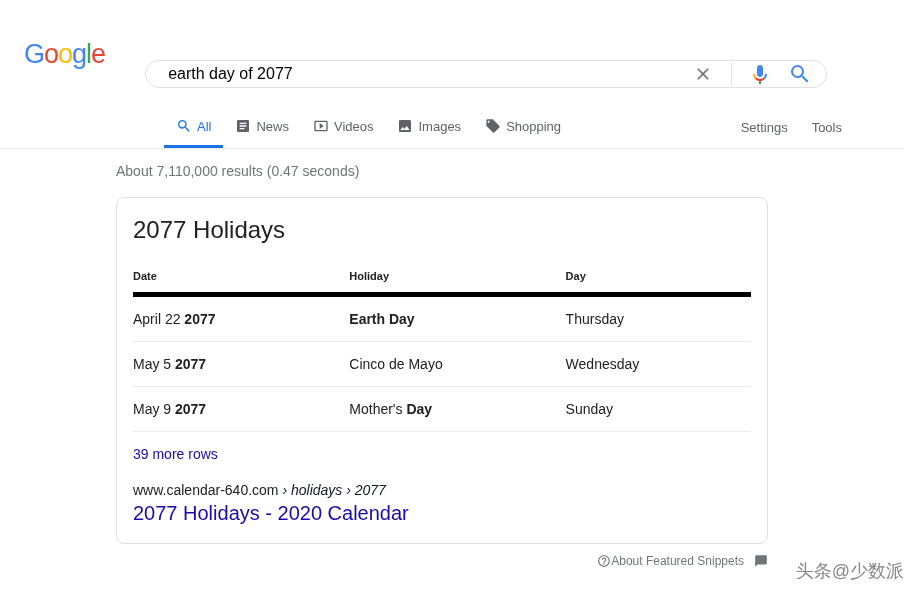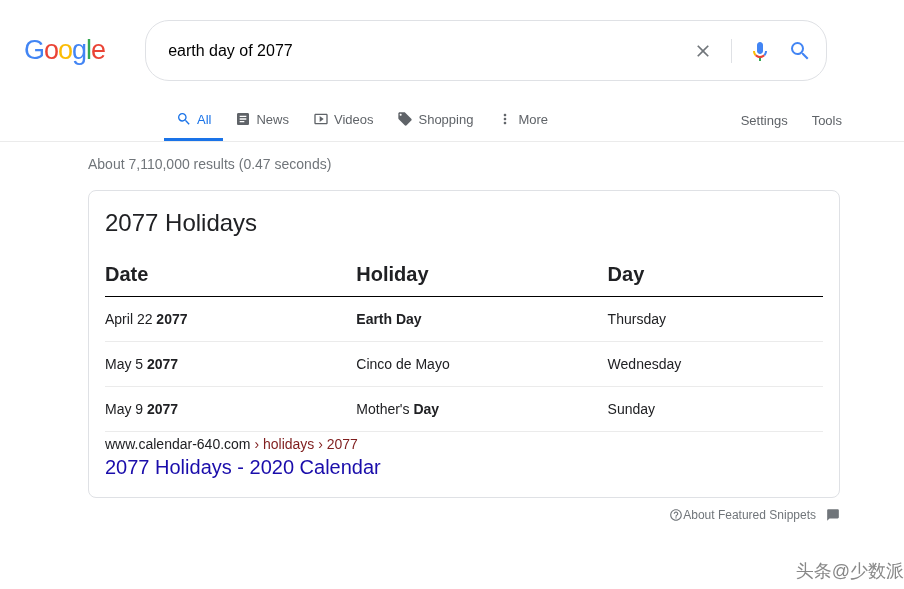--- a/index.html
+++ b/index.html
@@ -1,43 +1,43 @@
 <!DOCTYPE html>
 <html><head>
 <meta charset="utf-8">
 <style>
   * { box-sizing: border-box; }
   body { margin: 0; font-family: arial, sans-serif; color: #202124; background: #fff; }
   .top-bar { display: flex; align-items: center; padding: 20px 24px 0 24px; }
   .logo { font-size: 27px; font-weight: 500; letter-spacing: -1px; margin-right: 40px; }
   .logo span.b { color:#4285f4; } .logo span.r{color:#ea4335;} .logo span.y{color:#fbbc05;} .logo span.g{color:#34a853;}
   .search-wrap { flex: 0 0 682px; }
-  .search-box { display: flex; align-items: center; height: 61px; border: 1px solid #dfe1e5; border-radius: 24px; padding: 0 14px 0 20px; box-shadow: none; }
+  .search-box { display: flex; align-items: center; height: 28px; border: 1px solid #dfe1e5; border-radius: 24px; padding: 0 14px 0 20px; box-shadow: none; margin-top: 40px; }
   .search-input { flex: 1; border: none; font-size: 16px; outline: none; background: transparent; }
   .search-icons { display: flex; align-items: center; gap: 16px; }
   .icon-btn { width: 24px; height: 24px; display: flex; align-items: center; justify-content: center; cursor: pointer; }
   .vdiv { width:1px; height:24px; background:#dfe1e5; }
   .tabs-row { border-bottom: 1px solid #ebebeb; margin-top: 18px; }
   .tabs-inner { margin-left: 164px; display: flex; align-items: center; width: 682px; }
   .tab { display: flex; align-items: center; gap: 5px; font-size: 13px; color: #5f6368; padding: 12px 12px 11px; cursor: pointer; border-bottom: 3px solid transparent; }
   .tab.active { color: #1a73e8; border-bottom-color: #1a73e8; }
   .tab svg { width:16px; height:16px; }
   .tabs-right { margin-left: auto; display: flex; gap: 24px; font-size:13px; color:#5f6368; padding-right: 4px; }
   .tabs-right span { padding: 12px 0 11px; cursor:pointer;}
-  .content { margin-left: 88px; width: 752px; }
+  .content { margin-left: 116px; width: 652px; }
   .stats { color:#70757a; font-size:14px; padding: 14px 0 18px; }
   .card { border: 1px solid #dfe1e5; border-radius: 8px; padding: 14px 16px 12px; }
   .card-title { font-size: 24px; color:#202124; margin: 4px 0 16px; }
   table { width: 100%; border-collapse: collapse; }
-  th { font-size: 20px; font-weight: bold; text-align: left; padding: 10px 0; border-bottom: 1px solid #000000; }
+  th { font-size: 11px; font-weight: bold; text-align: left; padding: 10px 0; border-bottom: 5px solid #000000; }
   td { font-size: 14px; padding: 14px 0; border-bottom: 1px solid #ebebeb; color:#202124; }
   td b, th { color:#202124; }
   .more-rows { color:#1a0dab; font-size:14px; padding: 14px 0 16px; cursor:pointer; }
   .breadcrumb { color:#202124; font-size:14px; padding-top: 4px; }
-  .breadcrumb .p { color:#7f1d1d; }
+  .breadcrumb .p { color:#0f172a;font-style:italic; }
   .result-link { color:#1a0dab; font-size: 20px; padding: 4px 0 6px; cursor:pointer; }
   .snippet-row { display:flex; justify-content:flex-end; align-items:center; gap:0; color:#70757a; font-size:12px; margin-top: 10px; cursor:pointer;}
   .watermark { position:fixed; right:0; bottom:6px; color:#888; font-size:18px; font-weight:500; text-shadow:0 0 4px #fff; pointer-events:none; }
   .col-date{width:35%;} .col-holiday{width:35%;} .col-day{width:30%;}
 </style>
 </head>
 <body>
 
 <div class="top-bar">
   <div class="logo">
@@ -87,29 +87,29 @@
       <span>News</span>
     </div>
     <div class="tab">
       <svg viewBox="0 0 24 24">
           <path fill="#5f6368" d="M10 16.5l6-4.5-6-4.5v9zM20 4H4c-1.1 0-2 .9-2 2v12c0 1.1.9 2 2 2h16c1.1 0 2-.9 2-2V6c0-1.1-.9-2-2-2zm0 14H4V6h16v12z"></path>
         </svg>
       <span>Videos</span>
     </div>
     <div class="tab">
       <svg viewBox="0 0 24 24">
+          <path fill="#5f6368" d="M21 19V5c0-1.1-.9-2-2-2H5c-1.1 0-2 .9-2 2v14c0 1.1.9 2 2 2h14c1.1 0 2-.9 2-2zM8.5 13.5l2.5 3.01L14.5 12l4.5 6H5l3.5-4.5z"></path>
+        </svg>
+      <span>Images</span>
+    </div>
+    <div class="tab">
+      <svg viewBox="0 0 24 24">
           <path fill="#5f6368" d="M21.41 11.58l-9-9C12.05 2.22 11.55 2 11 2H4c-1.1 0-2 .9-2 2v7c0 .55.22 1.05.59 1.42l9 9c.36.36.86.58 1.41.58s1.05-.22 1.41-.59l7-7c.37-.36.59-.86.59-1.41s-.23-1.06-.59-1.42zM5.5 7C4.67 7 4 6.33 4 5.5S4.67 4 5.5 4 7 4.67 7 5.5 6.33 7 5.5 7z"></path>
         </svg>
       <span>Shopping</span>
-    </div>
-    <div class="tab">
-      <svg viewBox="0 0 24 24">
-          <path fill="#5f6368" d="M12 8c1.1 0 2-.9 2-2s-.9-2-2-2-2 .9-2 2 .9 2 2 2zm0 2c-1.1 0-2 .9-2 2s.9 2 2 2 2-.9 2-2-.9-2-2-2zm0 6c-1.1 0-2 .9-2 2s.9 2 2 2 2-.9 2-2-.9-2-2-2z"></path>
-        </svg>
-      <span>More</span>
     </div>
     <div class="tabs-right">
       <span>Settings</span>
       <span>Tools</span>
     </div>
   </div>
 </div>
 
 <div class="content">
   <div class="stats">About 7,110,000 results (0.47 seconds)</div>
@@ -135,20 +135,21 @@
             <td>Cinco de Mayo</td>
             <td>Wednesday</td>
           </tr>
           <tr>
             <td>May 9 <b>2077</b></td>
             <td>Mother's <b>Day</b></td>
             <td>Sunday</td>
           </tr>
         </tbody>
     </table>
+    <div class="more-rows">39 more rows</div>
     <div class="breadcrumb">
       <span>www.calendar-640.com</span><span class="p"> › holidays › 2077</span>
     </div>
     <div class="result-link">2077 Holidays - 2020 Calendar</div>
   </div>
 
   <div class="snippet-row">
     <svg width="14" height="14" viewBox="0 0 24 24">
         <path fill="#70757a" d="M11 18h2v-2h-2v2zm1-16C6.48 2 2 6.48 2 12s4.48 10 10 10 10-4.48 10-10S17.52 2 12 2zm0 18c-4.41 0-8-3.59-8-8s3.59-8 8-8 8 3.59 8 8-3.59 8-8 8zm0-14c-2.21 0-4 1.79-4 4h2c0-1.1.9-2 2-2s2 .9 2 2c0 2-3 1.75-3 5h2c0-2.25 3-2.5 3-5 0-2.21-1.79-4-4-4z"></path>
       </svg>

